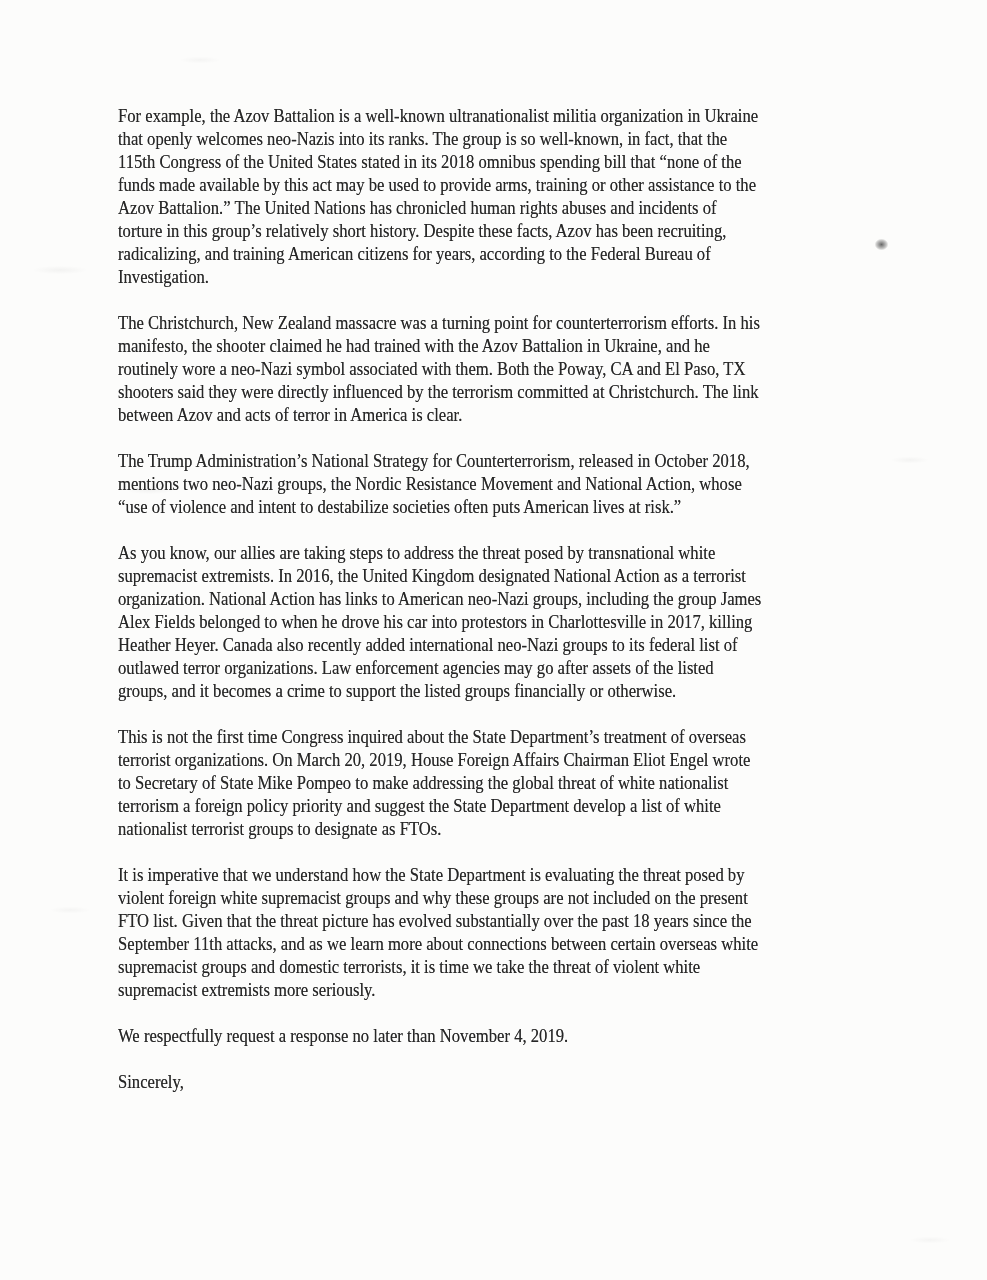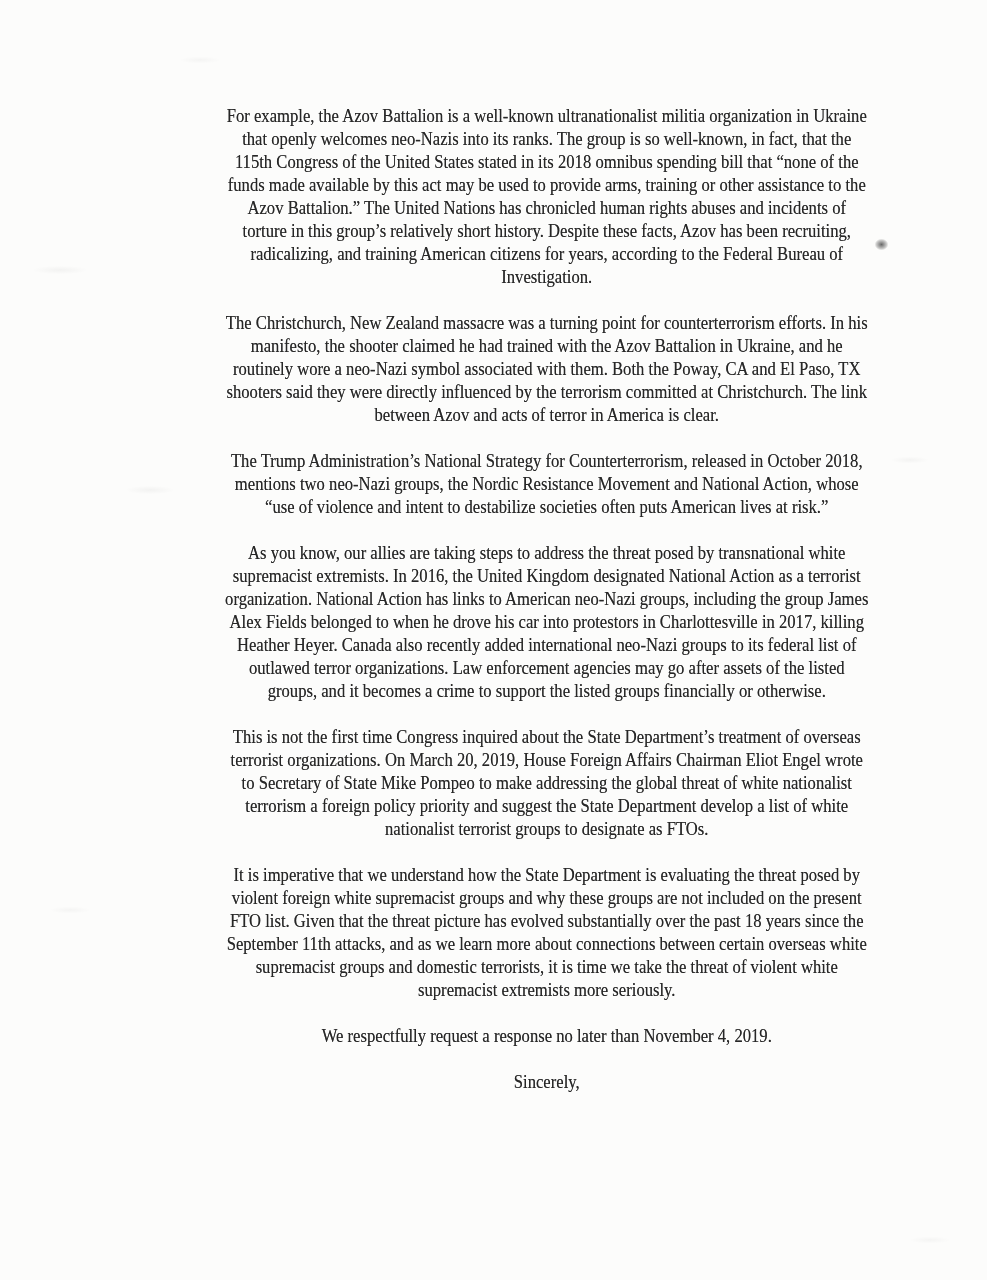--- a/index.html
+++ b/index.html
@@ -8,21 +8,20 @@
     background: #e8e8e8;
   }
   .page {
     position: relative;
     width: 987px;
     height: 1280px;
     margin: 0 auto;
     background: #fcfcfb;
     overflow: hidden;
     font-family: "Liberation Serif", "DejaVu Serif", serif;
-    text-align: center;
   }
   
   .page::before {
     content: "";
     position: absolute;
     inset: 0;
     background:
       radial-gradient(ellipse 40px 6px at 60px 270px, rgba(0,0,0,0.04), rgba(0,0,0,0) 70%),
       radial-gradient(ellipse 30px 5px at 200px 60px, rgba(0,0,0,0.03), rgba(0,0,0,0) 70%),
       radial-gradient(ellipse 35px 6px at 150px 490px, rgba(0,0,0,0.04), rgba(0,0,0,0) 70%),

